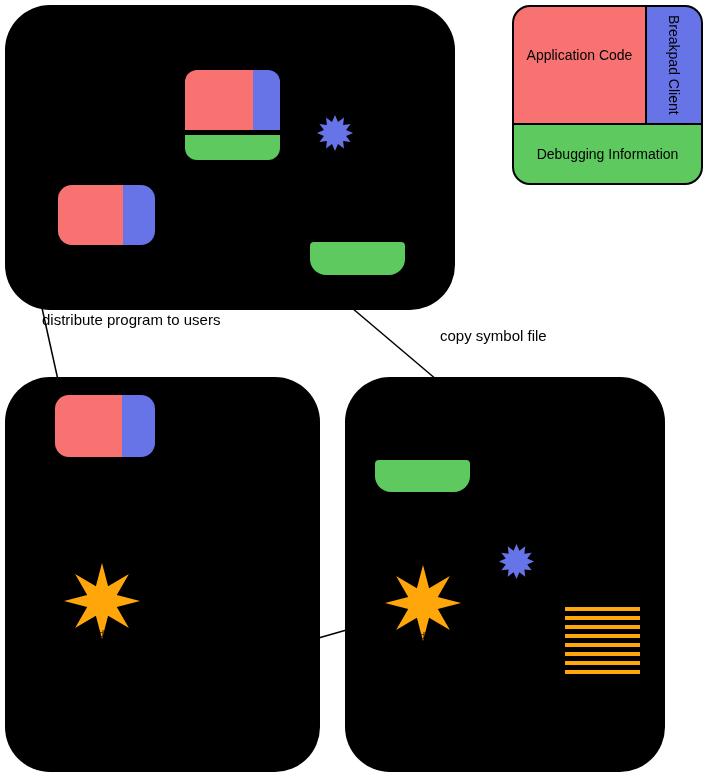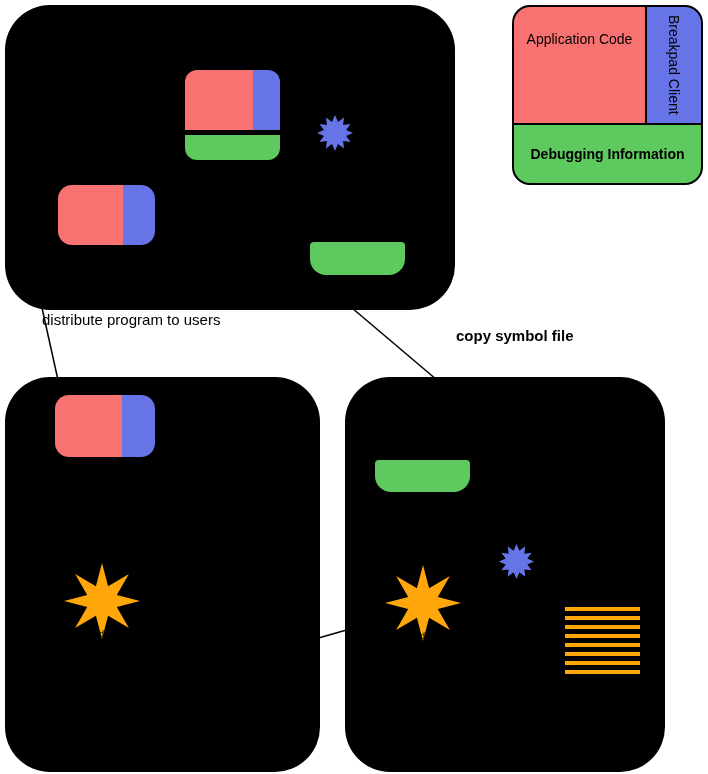--- a/index.html
+++ b/index.html
@@ -49,27 +49,27 @@
   .minidump .md-label{position:relative;z-index:1;font-size:9px;line-height:1;color:#000;}
 
   .stack-trace{position:absolute;left:220px;top:230px;width:75px;height:67px;
     background:repeating-linear-gradient(to bottom,var(--orange) 0px,var(--orange) 4px,transparent 4px,transparent 9px);}
 
   
   .legend{position:absolute;left:512px;top:5px;width:191px;height:180px;border:2px solid #000;
     border-radius:18px;overflow:hidden;background:#000;display:grid;
     grid-template-columns:1fr 54px;grid-template-rows:1fr 58px;gap:2px;}
   .legend .cell{display:flex;align-items:center;justify-content:center;font-size:14px;}
-  .legend .cell-red{background:var(--red);grid-column:1;grid-row:1;align-items:flex-start;padding-top:24px;}
+  .legend .cell-red{background:var(--red);grid-column:1;grid-row:1;align-items:flex-start;padding-top:40px;}
   .legend .cell-blue{background:var(--blue);grid-column:2;grid-row:1;writing-mode:vertical-rl;}
-  .legend .cell-green{background:var(--green);grid-column:1 / span 2;grid-row:2;font-weight:bold;}
+  .legend .cell-green{background:var(--green);grid-column:1 / span 2;grid-row:2;}
 
   .edge-label{position:absolute;font-size:15px;white-space:nowrap;background:transparent;}
   .edge-label.distribute{left:42px;top:311px;}
-  .edge-label.copy{left:456px;top:327px;font-weight:bold;}
+  .edge-label.copy{left:440px;top:327px;}
 </style>
 </head>
 <body>
 
 <div class="canvas">
 
   <svg class="connectors" viewBox="0 0 708 774">
     <line x1="42" y1="308" x2="58" y2="380" stroke="#000" stroke-width="1.5"></line>
     <line x1="352" y1="308" x2="437" y2="380" stroke="#000" stroke-width="1.5"></line>
     <line x1="315" y1="639" x2="350" y2="629" stroke="#000" stroke-width="1.5"></line>

